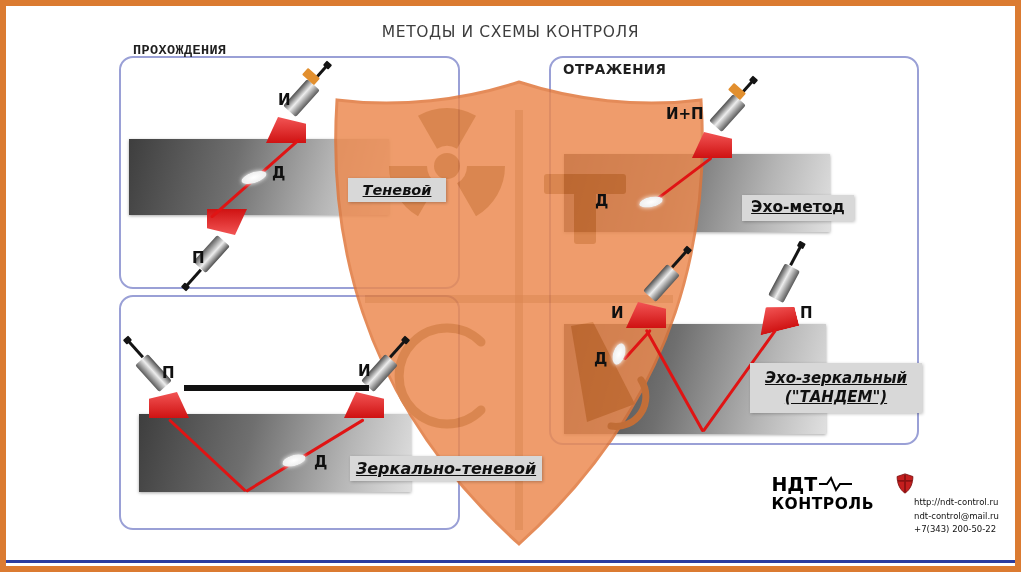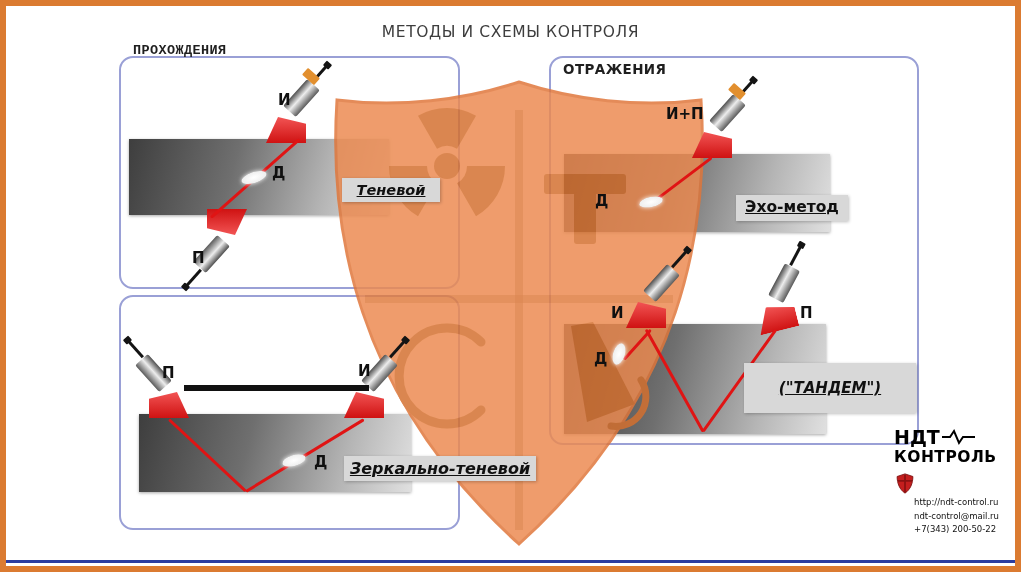--- a/index.html
+++ b/index.html
@@ -25,24 +25,24 @@
   .p-band{position:absolute;left:37px;top:-1px;width:16px;height:9px;background:#e28f2e;
     transform:rotate(42deg);border-radius:1px;z-index:1;}
   .p-pin{position:absolute;left:52px;top:-10px;width:3px;height:22px;background:#141414;transform:rotate(42deg);}
   .p-pin::after{content:"";position:absolute;left:-2px;top:-4px;width:7px;height:6px;background:#141414;border-radius:1px;}
   .beam{position:absolute;height:3px;background:#e01414;transform-origin:0 50%;z-index:3;border-radius:2px;}
   .defect{position:absolute;background:radial-gradient(#ffffff,#e7e7e7);border-radius:50%;z-index:3;
     box-shadow:0 0 4px rgba(255,255,255,.95);}
   .marker{position:absolute;font-size:15px;font-weight:bold;color:#101010;z-index:3;}
   .method{position:absolute;background:#d8d8d8;color:#101010;font-weight:bold;text-decoration:underline;
     z-index:3;display:flex;flex-direction:column;align-items:center;justify-content:center;text-align:center;
-    box-shadow:1px 1px 3px rgba(0,0,0,.25);line-height:1.25;}
+    box-shadow:1px 1px 3px rgba(0,0,0,.25);line-height:1.25;margin-left:6px;}
   .method.it{font-style:italic;}
   .connector{position:absolute;background:#111;z-index:3;}
-  .footer{position:absolute;right:16px;bottom:30px;display:flex;gap:7px;align-items:flex-start;z-index:3;flex-direction:column;}
+  .footer{position:absolute;right:16px;bottom:30px;display:flex;gap:20px;align-items:flex-start;z-index:3;}
   .brand-top{display:flex;align-items:center;font-size:19px;font-weight:bold;color:#000;}
   .brand-bottom{font-size:15.5px;font-weight:bold;letter-spacing:.5px;color:#000;}
   .contact-col{display:flex;flex-direction:column;align-items:flex-start;}
   .contact{font-size:8.5px;color:#111;line-height:1.55;white-space:nowrap;margin-left:20px;}
   .bottom-line{position:absolute;left:0;right:0;bottom:3px;height:3px;background:#2b3da0;z-index:4;}
 </style>
 </head>
 <body>
 
 <div class="frame">
@@ -119,20 +119,21 @@
     <div class="p-wedge"></div>
   </div>
   <div class="beam" style="left:640px;top:322px;width:117px;transform:rotate(60.8deg);"></div>
   <div class="beam" style="left:697px;top:424px;width:125px;transform:rotate(-54.4deg);"></div>
   <div class="beam" style="left:618px;top:352px;width:40px;transform:rotate(-48deg);"></div>
   <div class="defect" style="left:607px;top:337px;width:12px;height:22px;transform:rotate(18deg);"></div>
   <div class="marker" style="left:605px;top:298px;">И</div>
   <div class="marker" style="left:794px;top:298px;">П</div>
   <div class="marker" style="left:588px;top:344px;">Д</div>
   <div class="method it" style="left:738px;top:357px;width:172px;height:50px;font-size:15px;">
+    <span>Эхо-зеркальный</span>
     <span>("ТАНДЕМ")</span>
   </div>
 
   <div class="probe" style="left:113px;top:342px;transform:scaleX(-1);">
     <div class="p-pin"></div>
     <div class="p-cyl"></div>
     <div class="p-wedge"></div>
   </div>
   <div class="probe" style="left:338px;top:342px;">
     <div class="p-pin"></div>

